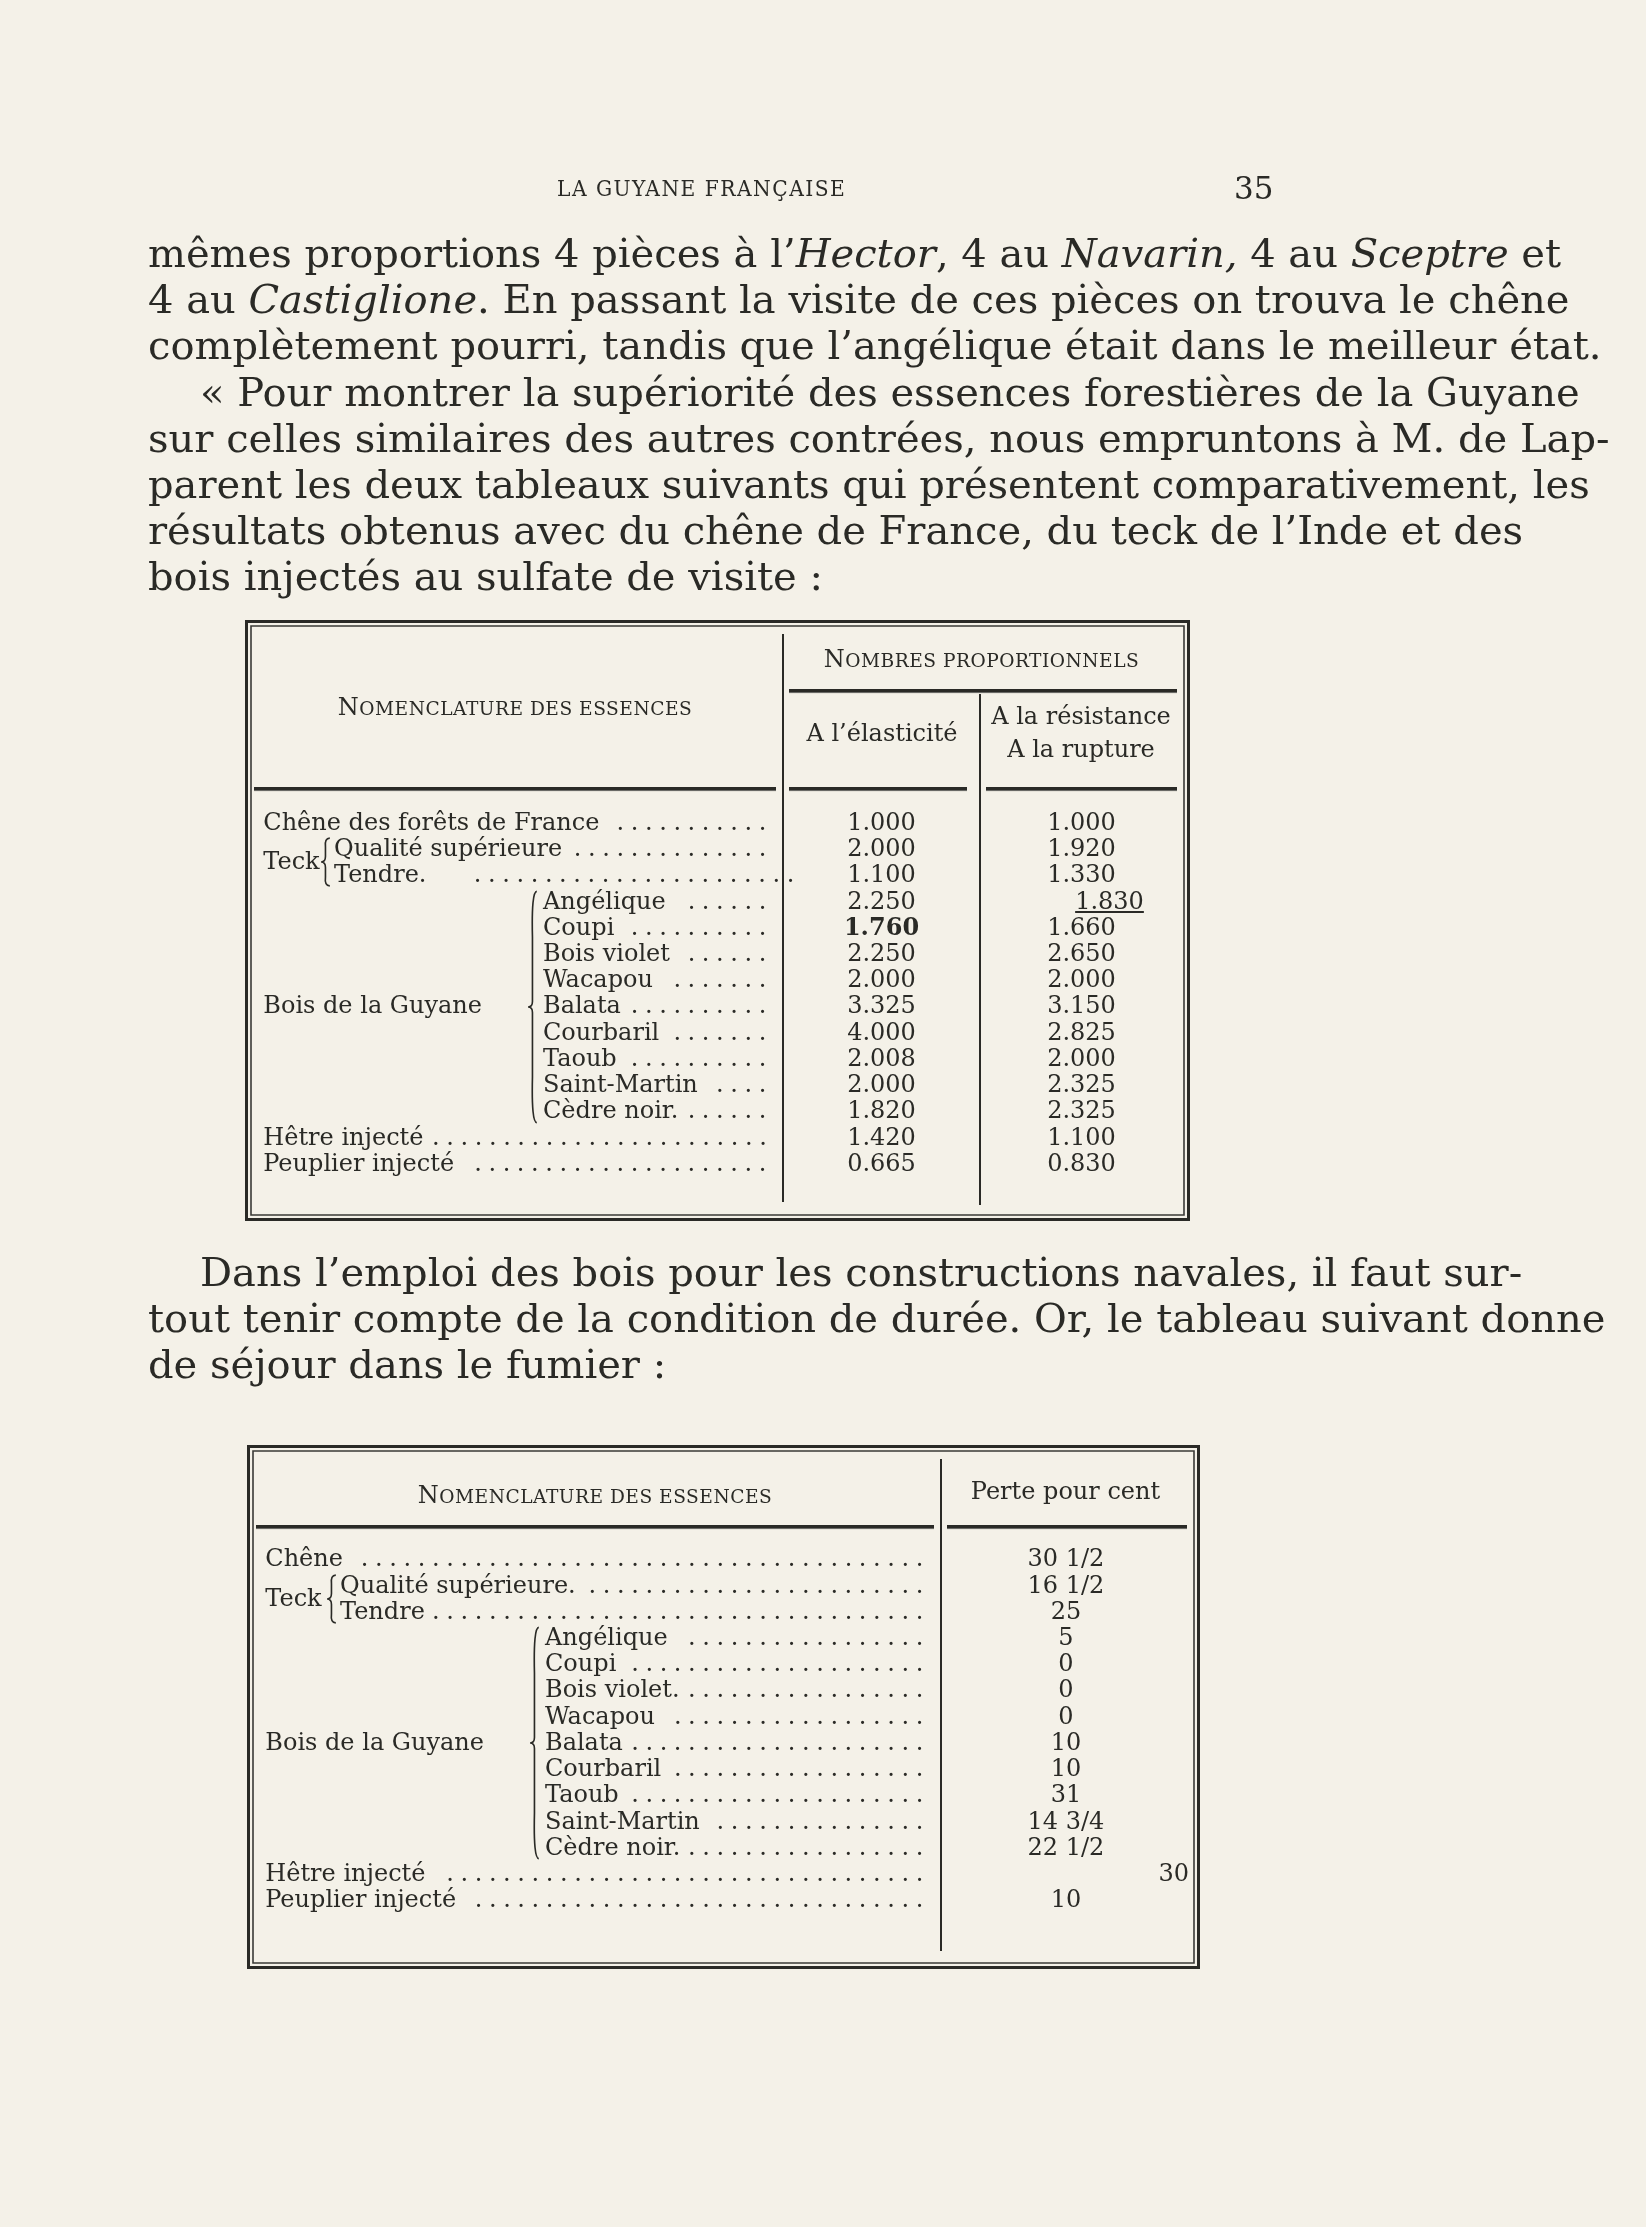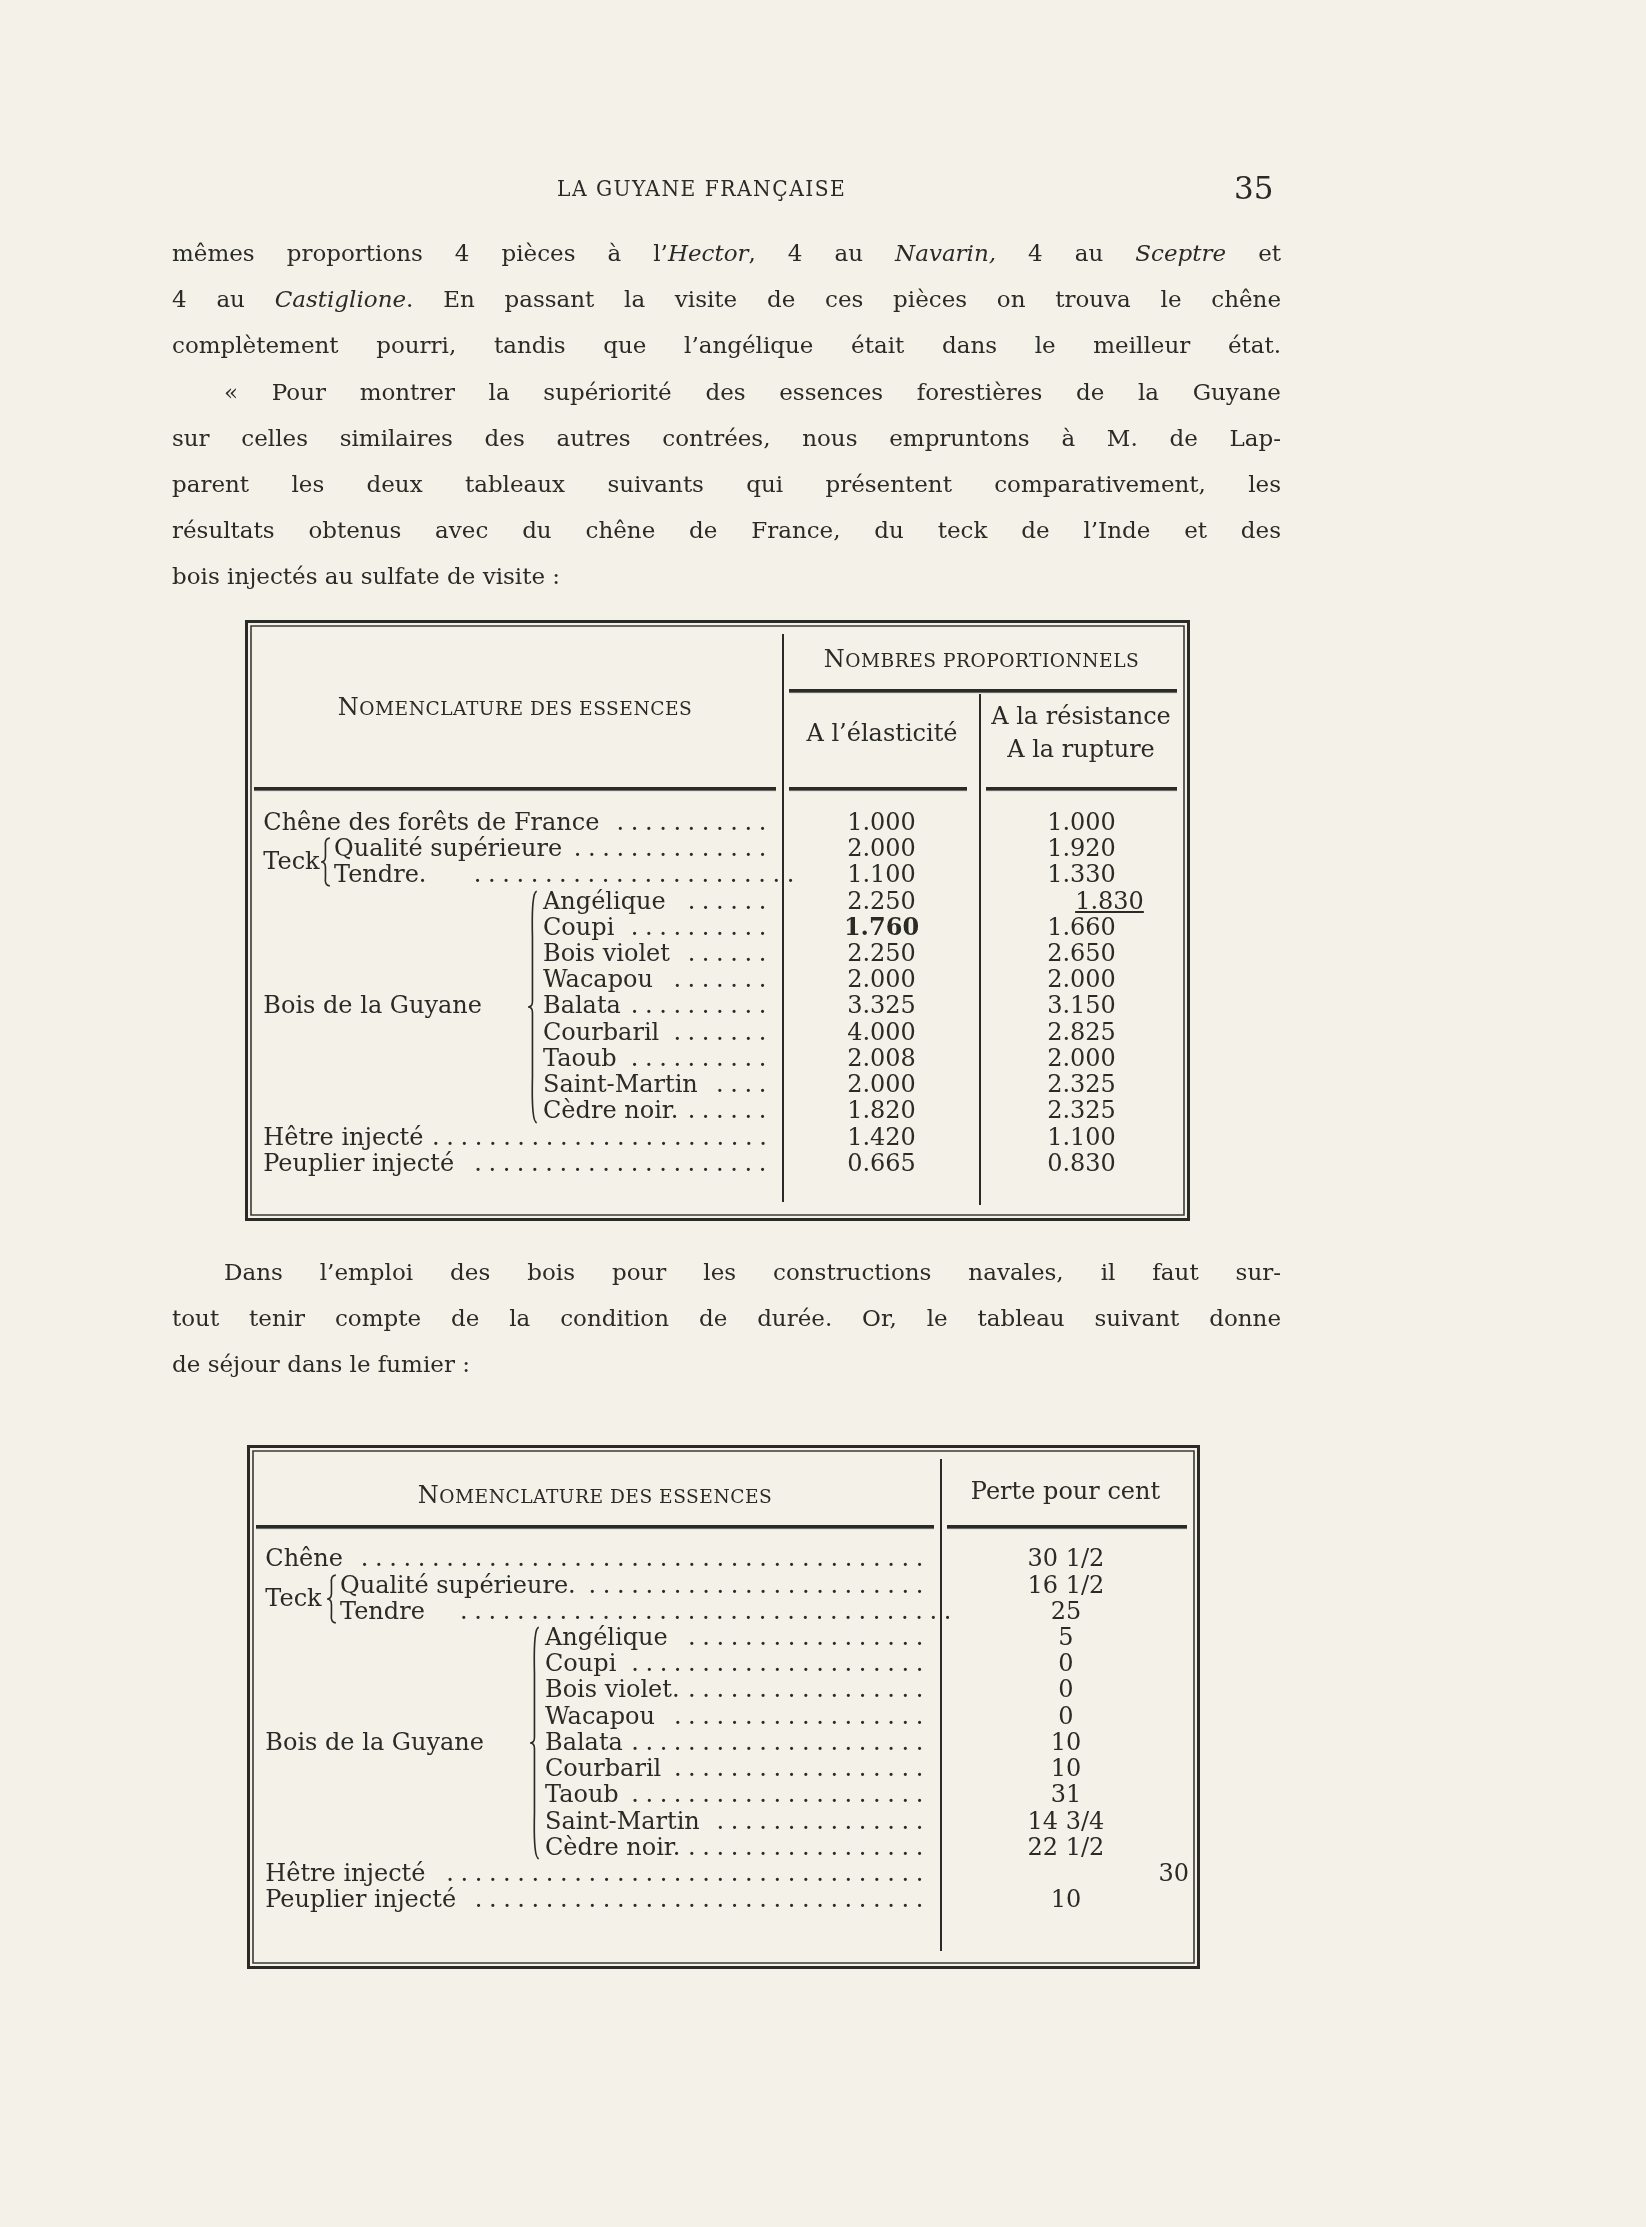--- a/index.html
+++ b/index.html
@@ -17,22 +17,22 @@
   .running-title {
     position: absolute; left: 557px; top: 4.4px;
     font-size: 22px; letter-spacing: 1.6px;
     transform: scaleX(0.92); transform-origin: left top;
   }
   .page-number {
     position: absolute; left: 1234px; top: -2.2px;
     font-size: 31px;
   }
   .para {
-    position: absolute; left: 172px; width: 1109px;
-    font-size: 23px; line-height: 46px;
+    position: absolute; left: 148px; width: 1109px;
+    font-size: 40px; line-height: 46px;
     text-align: justify;
   }
   .para .line { display: block; white-space: nowrap; text-align: justify; text-align-last: justify; }
   .para .line.last { text-align-last: left; }
   .para .indent { padding-left: 52px; }
   .para i { font-style: italic; }
 
   
   .tbl {
     position: absolute;
@@ -234,21 +234,21 @@
         <div class="row" style="top: 97px; width: 937px; height: 26px; line-height: 26px;">
           <span class="lbl" style="left: 15.3px;">Chêne</span>
           <span class="dots" style="right: 257px; width: 580px;">........................................</span>
           <span class="val" style="left: 693px; width: 246px;">30 1/2</span>
         </div>
         <div class="row" style="top: 124px; width: 937px; height: 26px; line-height: 26px;">
           <span class="lbl" style="left: 90px;">Qualité supérieure.</span>
           <span class="dots" style="right: 257px; width: 346px;">........................</span>
           <span class="val" style="left: 693px; width: 246px;">16 1/2</span>
         </div>
-        <div class="row" style="top: 150px; width: 937px; height: 26px; line-height: 26px; padding-left: 28px;">
+        <div class="row" style="top: 150px; width: 937px; height: 26px; line-height: 26px;">
           <span class="lbl" style="left: 90px;">Tendre</span>
           <span class="dots" style="right: 257px; width: 498px;">...................................</span>
           <span class="val" style="left: 693px; width: 246px;">25</span>
         </div>
         <div class="row" style="top: 176px; width: 937px; height: 26px; line-height: 26px;">
           <span class="lbl" style="left: 295px;">Angélique</span>
           <span class="dots" style="right: 257px; width: 255px;">.................</span>
           <span class="val" style="left: 693px; width: 246px;">5</span>
         </div>
         <div class="row" style="top: 202px; width: 937px; height: 26px; line-height: 26px;">

